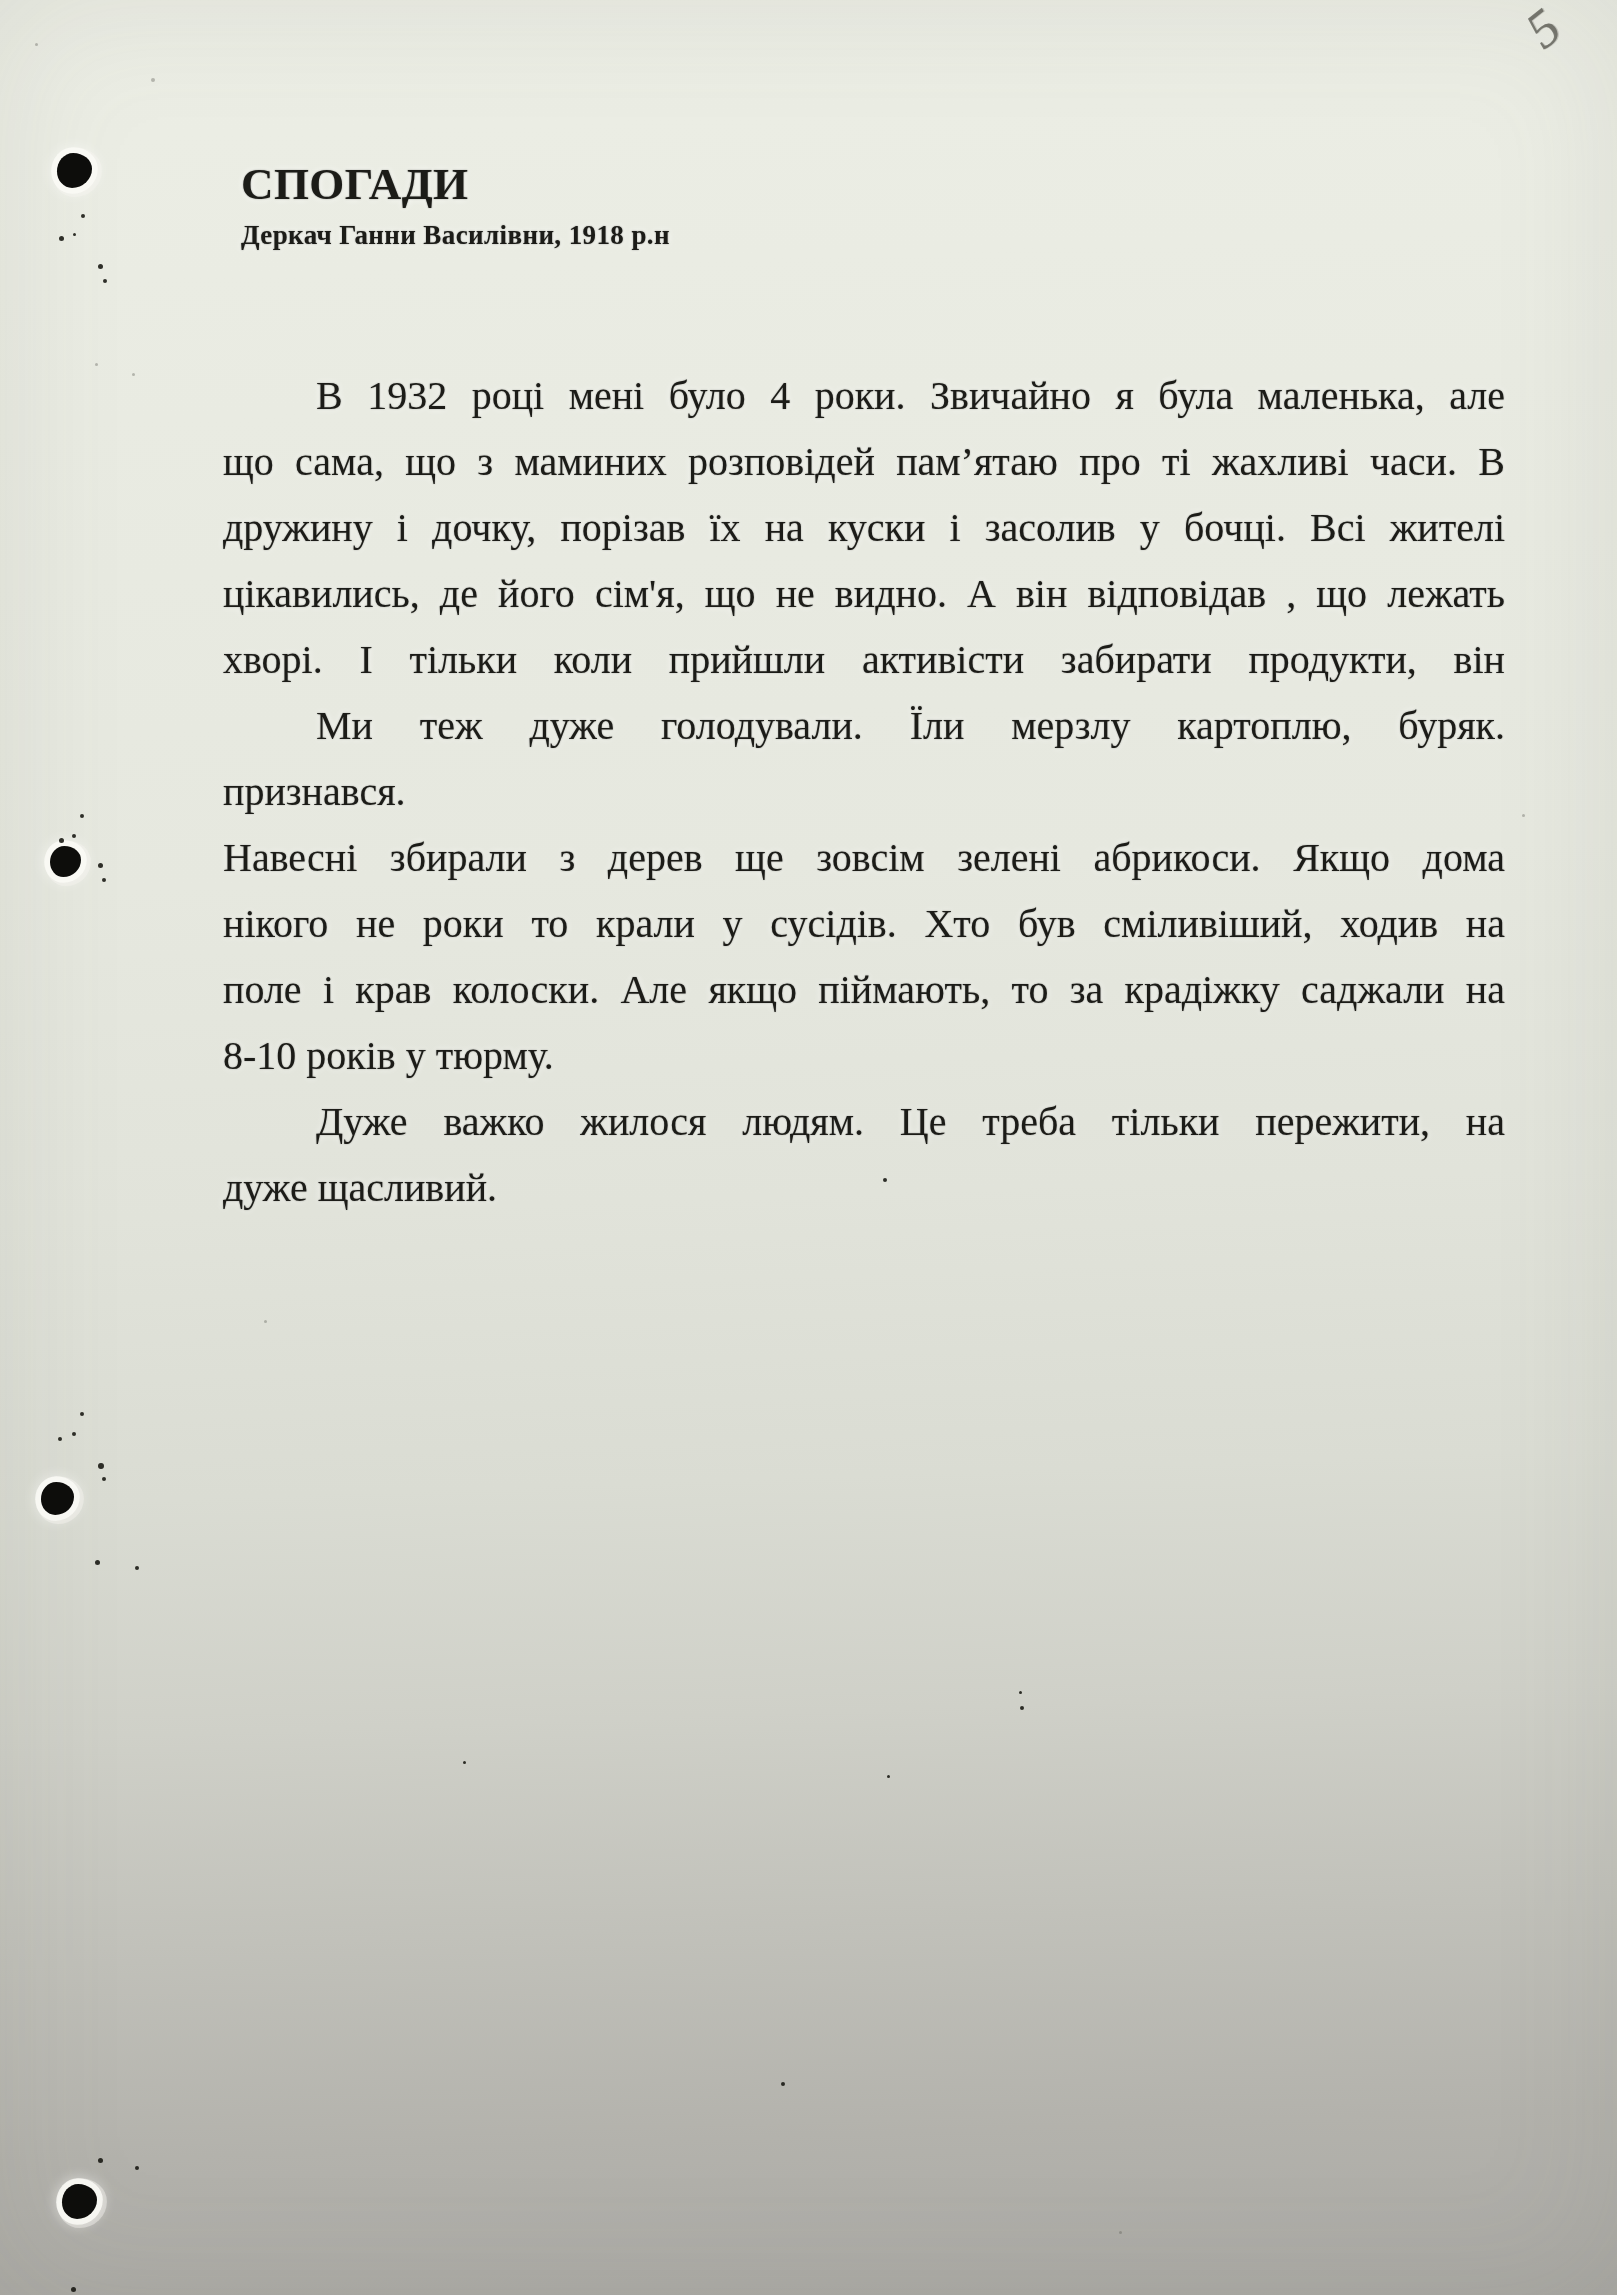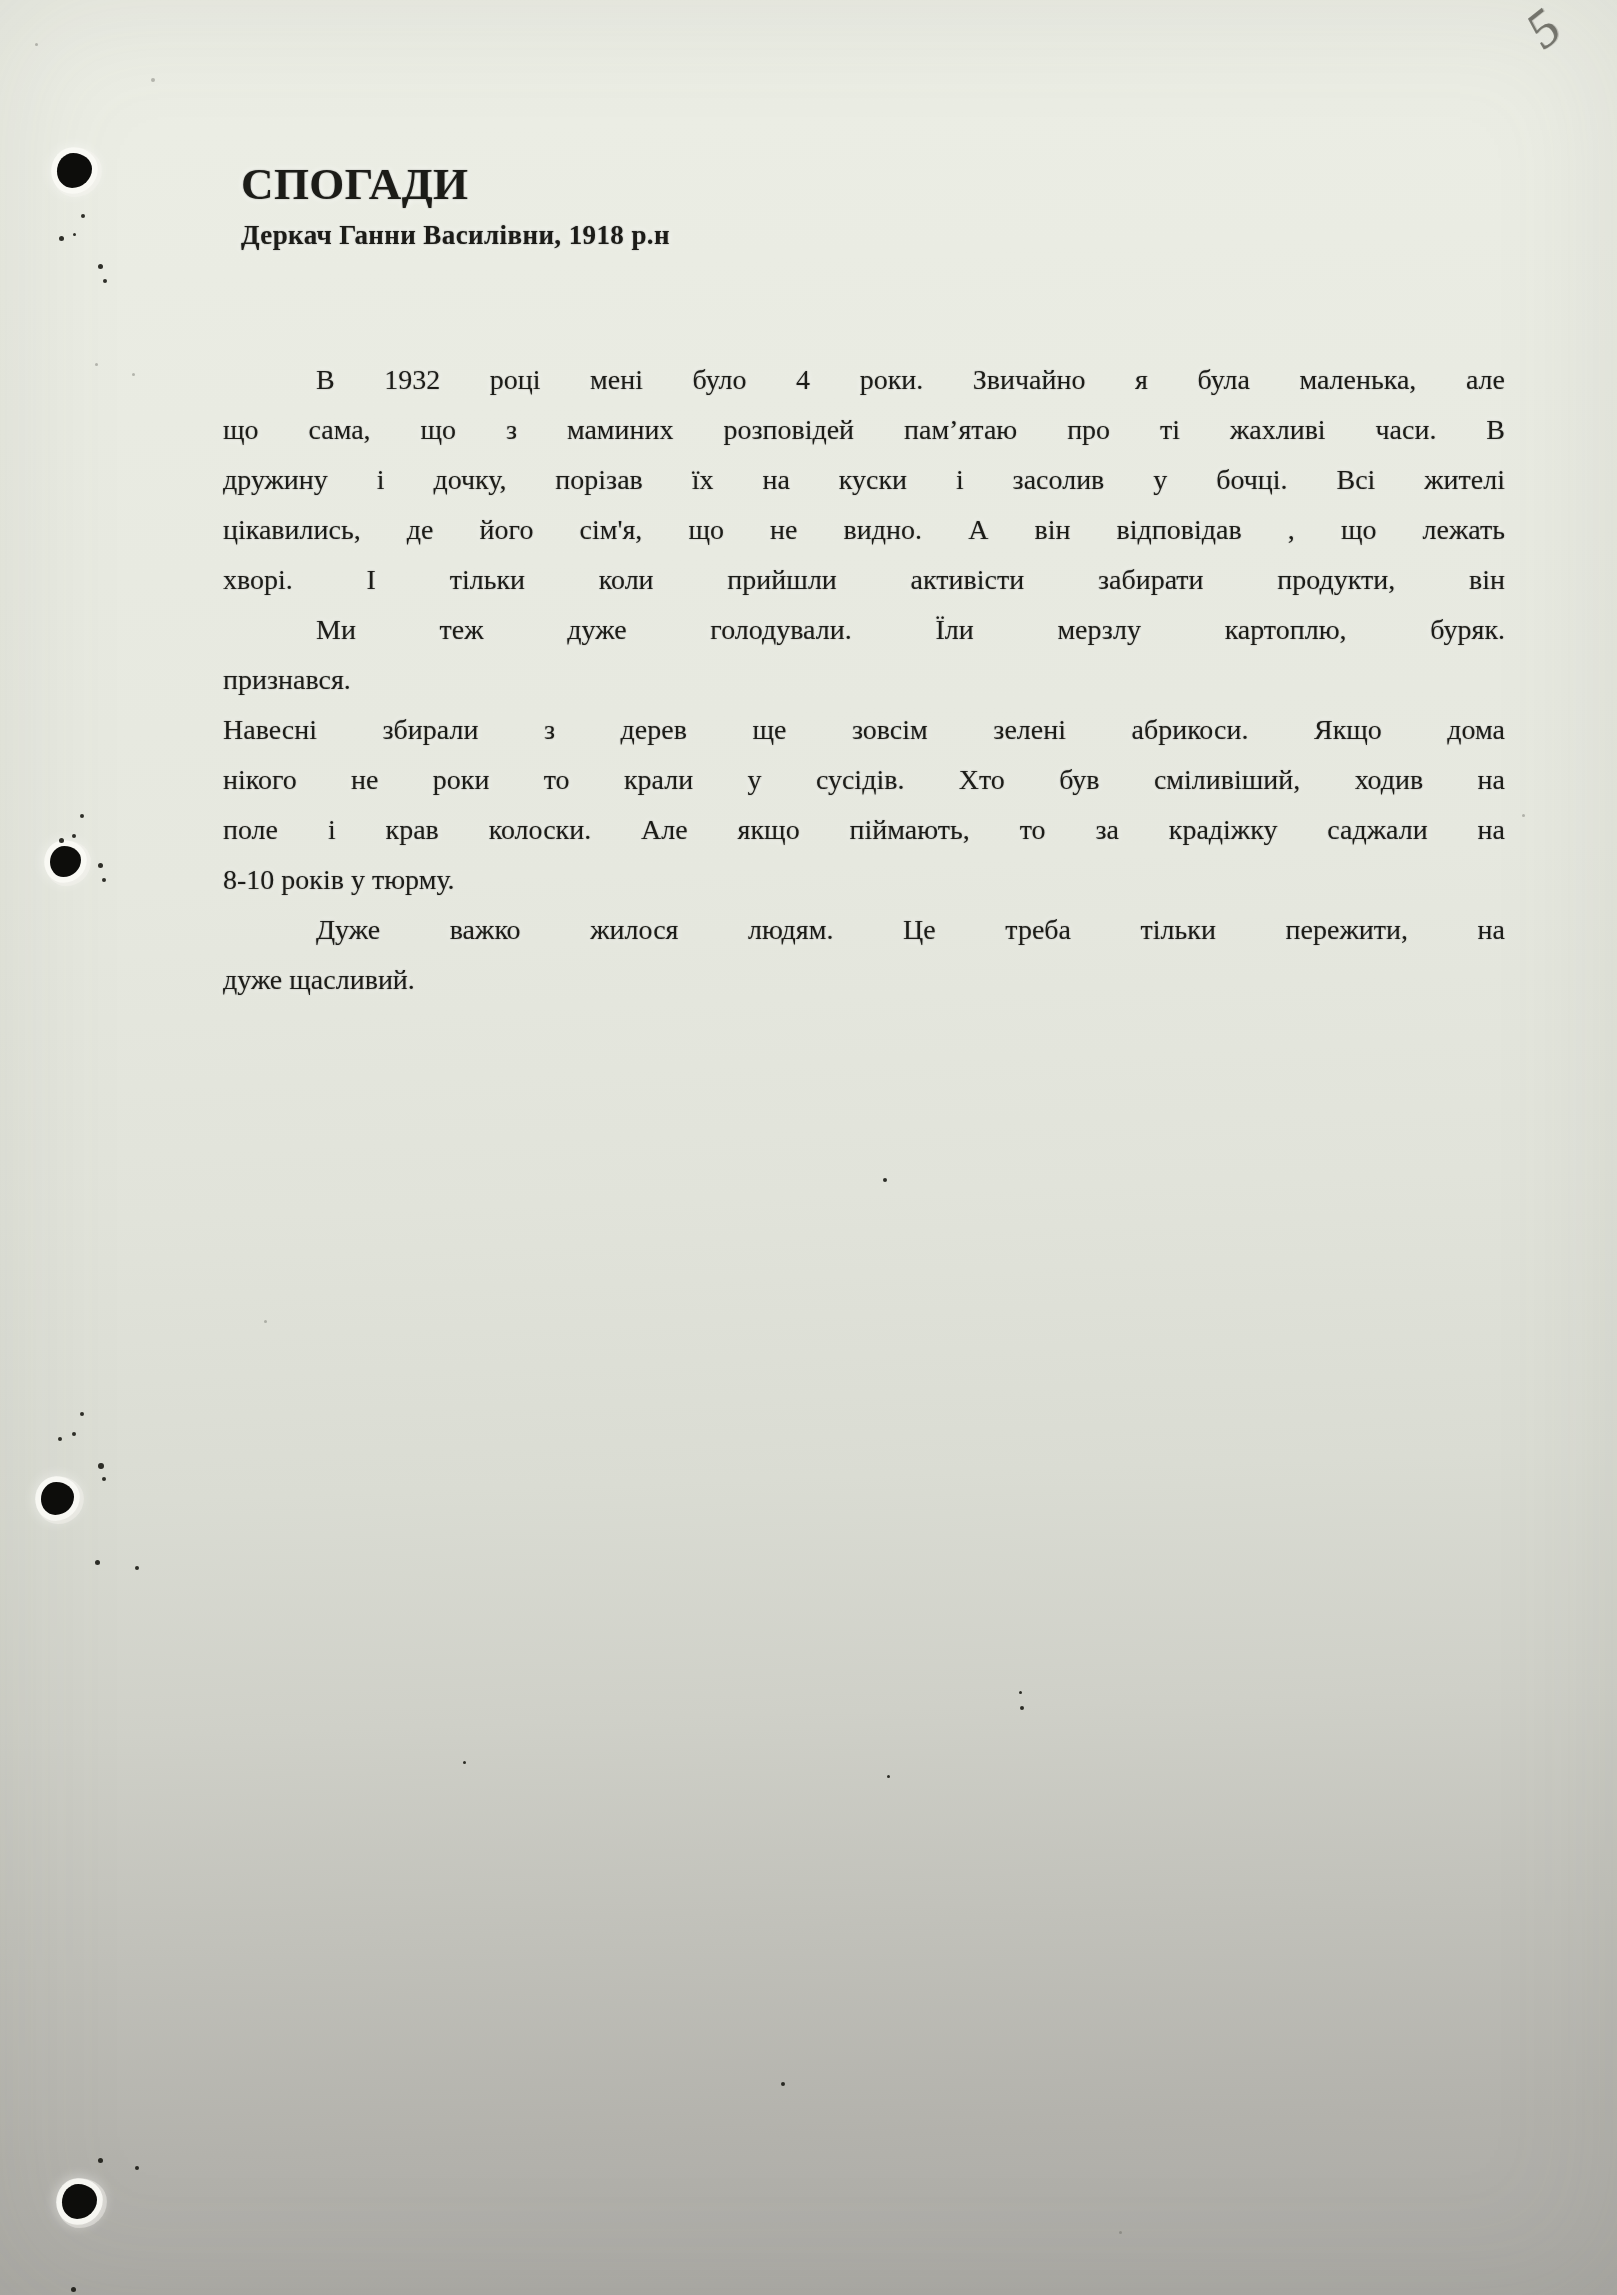--- a/index.html
+++ b/index.html
@@ -45,25 +45,26 @@
   .title-line-2, .title-line-3 { font-size: 27px; line-height: 51px; }
   .memoir-text {
     position: absolute;
     left: 223px;
     top: 355px;
     width: 1282px;
     color: #1c1c18;
     text-shadow: 0 0 1.7px rgba(40,40,34,0.4), 0 0 7.4px rgba(255,255,255,0.8);
   }
   .line {
-    font-size: 28px;
+    font-size: 40px;
     line-height: 50px;
     text-align: justify;
     text-align-last: justify;
     white-space: nowrap;
+    margin-top: 16px;
   }
   .line.indent { padding-left: 93px; }
   .line.last { text-align-last: left; white-space: normal; }
   
   .handwritten-number {
     position: absolute;
     left: 1530px;
     top: 1.7px;
     font-size: 53px;
     line-height: 53px;

